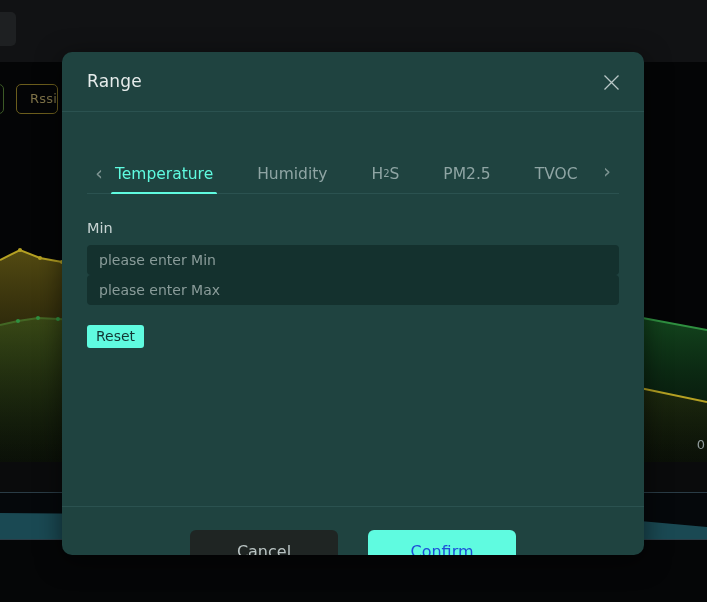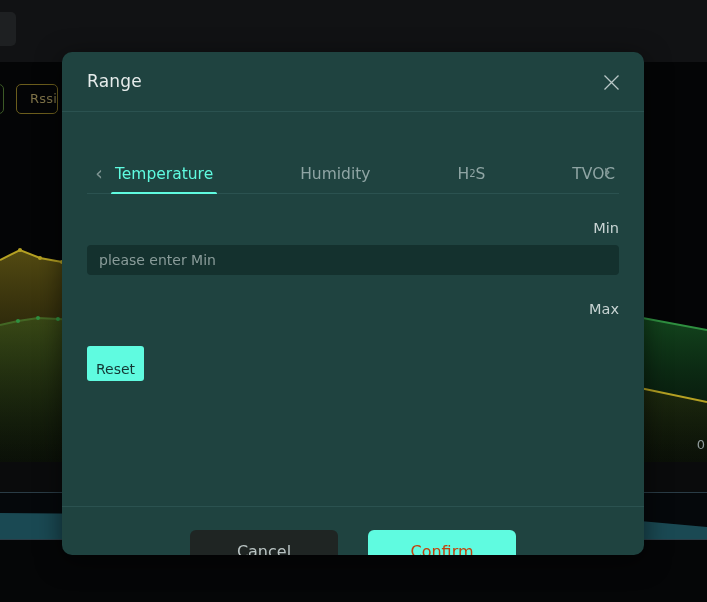--- a/index.html
+++ b/index.html
@@ -192,21 +192,21 @@
     height: 40px;
     display: flex;
     align-items: center;
     color: #8fa5a4;
     font-size: 15.5px;
     white-space: nowrap;
     cursor: pointer;
     padding: 0 4px;
   }
 
-  .tab + .tab { margin-left: 79px; }
+  .tab + .tab { margin-left: 36px; }
 
   .tab.active { color: #5ffbe0; }
   .tab.active::after {
     content: "";
     position: absolute;
     left: 0; right: 0; bottom: -1px;
     height: 3px;
     background: #5ffbe0;
     border-radius: 2px;
   }
@@ -216,21 +216,20 @@
     vertical-align: -3px;
     line-height: 0;
   }
 
   
   .field-label {
     color: #c8d4d3;
     font-size: 14.5px;
     margin-top: 26px;
     margin-bottom: 9px;
-    text-align: right;
   }
 
   .field-input {
     display: block;
     width: 100%;
     height: 30px;
     background: #14312e;
     border: none;
     border-radius: 4px;
     color: #dfe9e8;
@@ -243,21 +242,21 @@
 
   .reset-btn {
     display: inline-block;
     margin-top: 20px;
     background: #5ffbe0;
     color: #133734;
     border: none;
     border-radius: 3px;
     font-family: "DejaVu Sans", "Liberation Sans", sans-serif;
     font-size: 14px;
-    padding: 16px 9px 4px;
+    padding: 4px 9px 4px;
     cursor: pointer;
     line-height: 1.1;
   }
 
   .hint {
     margin-top: 6px;
     color: #d5dfde;
     font-size: 14.5px;
   }
 
@@ -276,21 +275,21 @@
     width: 148px;
     height: 44px;
     border: none;
     border-radius: 6px;
     font-family: "DejaVu Sans", "Liberation Sans", sans-serif;
     font-size: 16px;
     cursor: pointer;
   }
 
   .btn-cancel { background: #1f2523; color: #b9c4c3; }
-  .btn-confirm { background: #5ffbe0; color: #c2410c; }
+  .btn-confirm { background: #5ffbe0; color: #1d4ed8; }
 </style>
 </head>
 <body>
 
 <div id="screen">
 
   <div class="bg-app">
 
     <div class="bg-topbar">
       <div class="bg-topbar-chip"></div>
@@ -366,31 +365,34 @@
           </div>
           <div class="tab">
             <span>Humidity</span>
           </div>
           <div class="tab">
             <span>H</span>
               <sub>2</sub>
               <span>S</span>
           </div>
           <div class="tab">
+            <span>PM2.5</span>
+          </div>
+          <div class="tab">
             <span>TVOC</span>
           </div>
         </div>
 
         <div class="tab-arrow right">›</div>
       </div>
 
       <div class="field-label">Min</div>
       <input class="field-input" type="text" placeholder="please enter Min" style="">
 
-      <div class="field-label">Max</div>
+      <input class="field-input" type="text" placeholder="please enter Max" style="">
 
       <div>
         <button class="reset-btn">Reset</button>
       </div>
     </div>
 
     <div class="modal-footer">
       <button class="btn btn-cancel">Cancel</button>
       <button class="btn btn-confirm">Confirm</button>
     </div>

